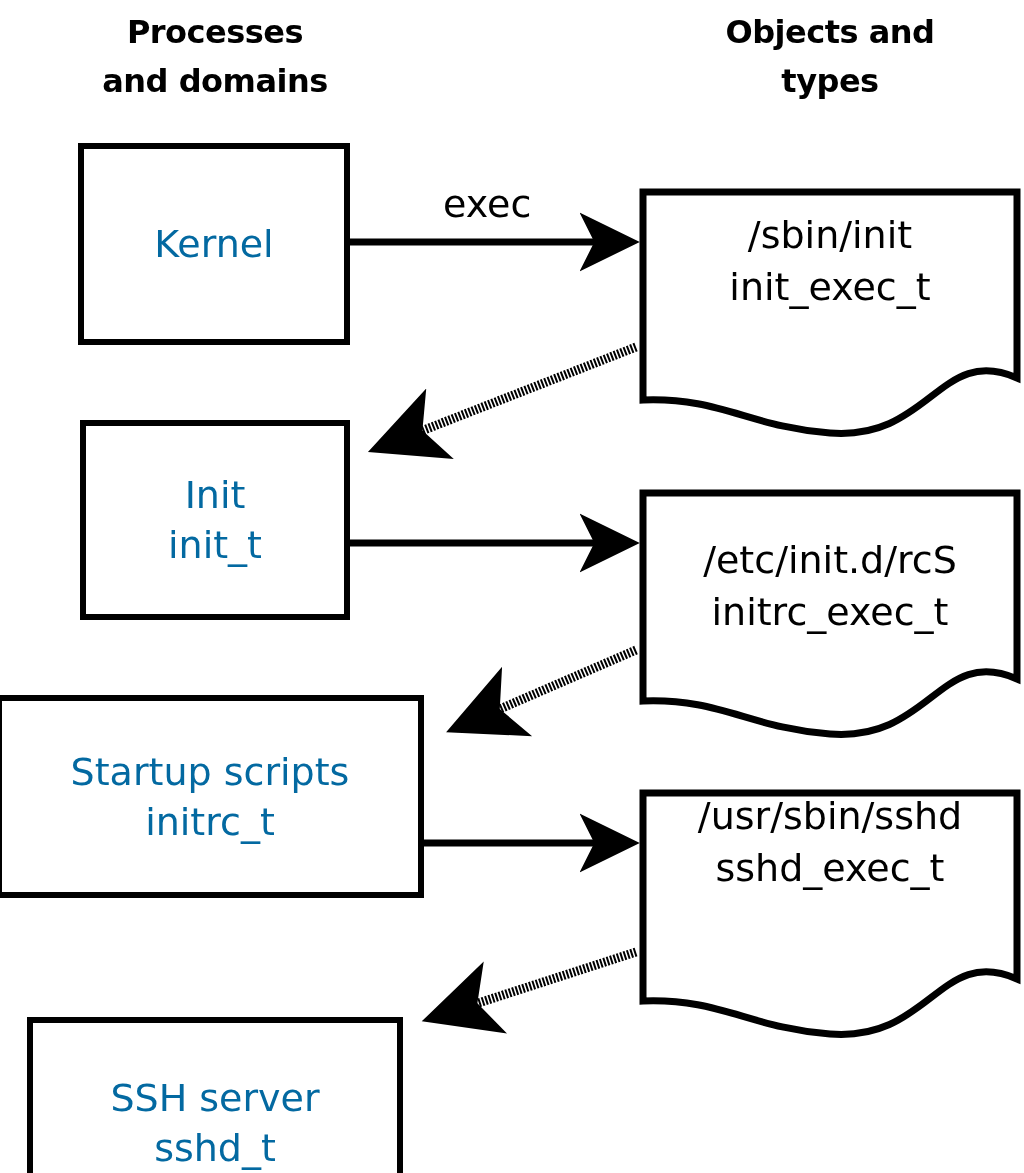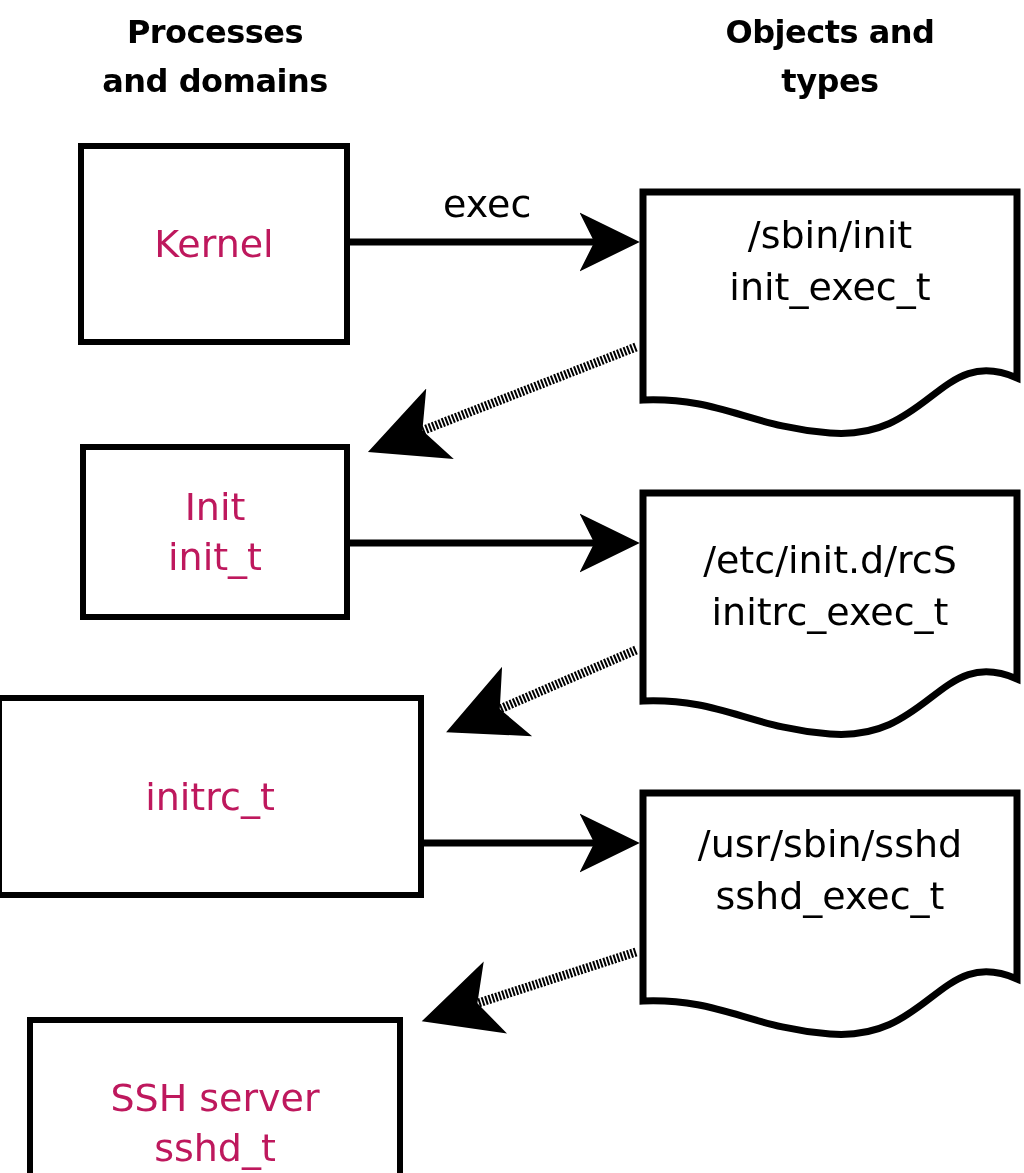--- a/index.html
+++ b/index.html
@@ -32,21 +32,21 @@
   
   .proc-box {
     position: absolute;
     box-sizing: border-box;
     border: 6px solid #000000;
     background: #ffffff;
     display: flex;
     flex-direction: column;
     align-items: center;
     justify-content: center;
-    color: #be185d;
+    color: #0369a1;
   }
   .proc-box .line1,
   .proc-box .line2 {
     font-size: 38px;
     line-height: 50px;
     white-space: nowrap;
     text-align: center;
   }
 
   
@@ -137,26 +137,27 @@
       <line x1="636" y1="952" x2="432" y2="1018" stroke="#000000" stroke-width="9" stroke-dasharray="2 1.55" stroke-linecap="butt" marker-end="url(#arrowDotted)"></line>
     </g>
   </svg>
 
   <div class="edge-label" style="left:443px; top:183px;">exec</div>
 
   <div class="proc-box" style="left:78px; top:143px; width:272px; height:202px;">
     <div class="line1">Kernel</div>
   </div>
 
-  <div class="proc-box" style="left:80px; top:444px; width:270px; height:176px;">
+  <div class="proc-box" style="left:80px; top:420px; width:270px; height:200px;">
     <div class="line1">Init</div>
     <div class="line2">init_t</div>
   </div>
 
   <div class="proc-box" style="left:-4px; top:695px; width:428px; height:203px;">
+    <div class="line1">Startup scripts</div>
     <div class="line2">initrc_t</div>
   </div>
 
   <div class="proc-box" style="left:27px; top:972px; width:376px; height:212px;margin-top:45px;">
     <div class="line1">SSH server</div>
     <div class="line2">sshd_t</div>
   </div>
 
   <div class="doc-shape" style="left:640px; top:189px; width:380px; height:240px;">
     <svg width="380" height="240" viewBox="0 0 380 240">
@@ -175,19 +176,19 @@
     <div class="doc-label" style="padding-top:44px;">
       <div class="line1">/etc/init.d/rcS</div>
       <div class="line2">initrc_exec_t</div>
     </div>
   </div>
 
   <div class="doc-shape" style="left:640px; top:790px; width:380px; height:240px;">
     <svg width="380" height="240" viewBox="0 0 380 240">
       <path d="M3,3 L377,3 L377,189 C300,155 290,252 190,244 C110,238 80,208 3,211 Z" fill="#ffffff" stroke="#000000" stroke-width="7" stroke-linejoin="miter"></path>
     </svg>
-    <div class="doc-label" style="padding-top:28px;">
+    <div class="doc-label" style="">
       <div class="line1">/usr/sbin/sshd</div>
       <div class="line2">sshd_exec_t</div>
     </div>
   </div>
 
 </div>
 
 </body></html>

